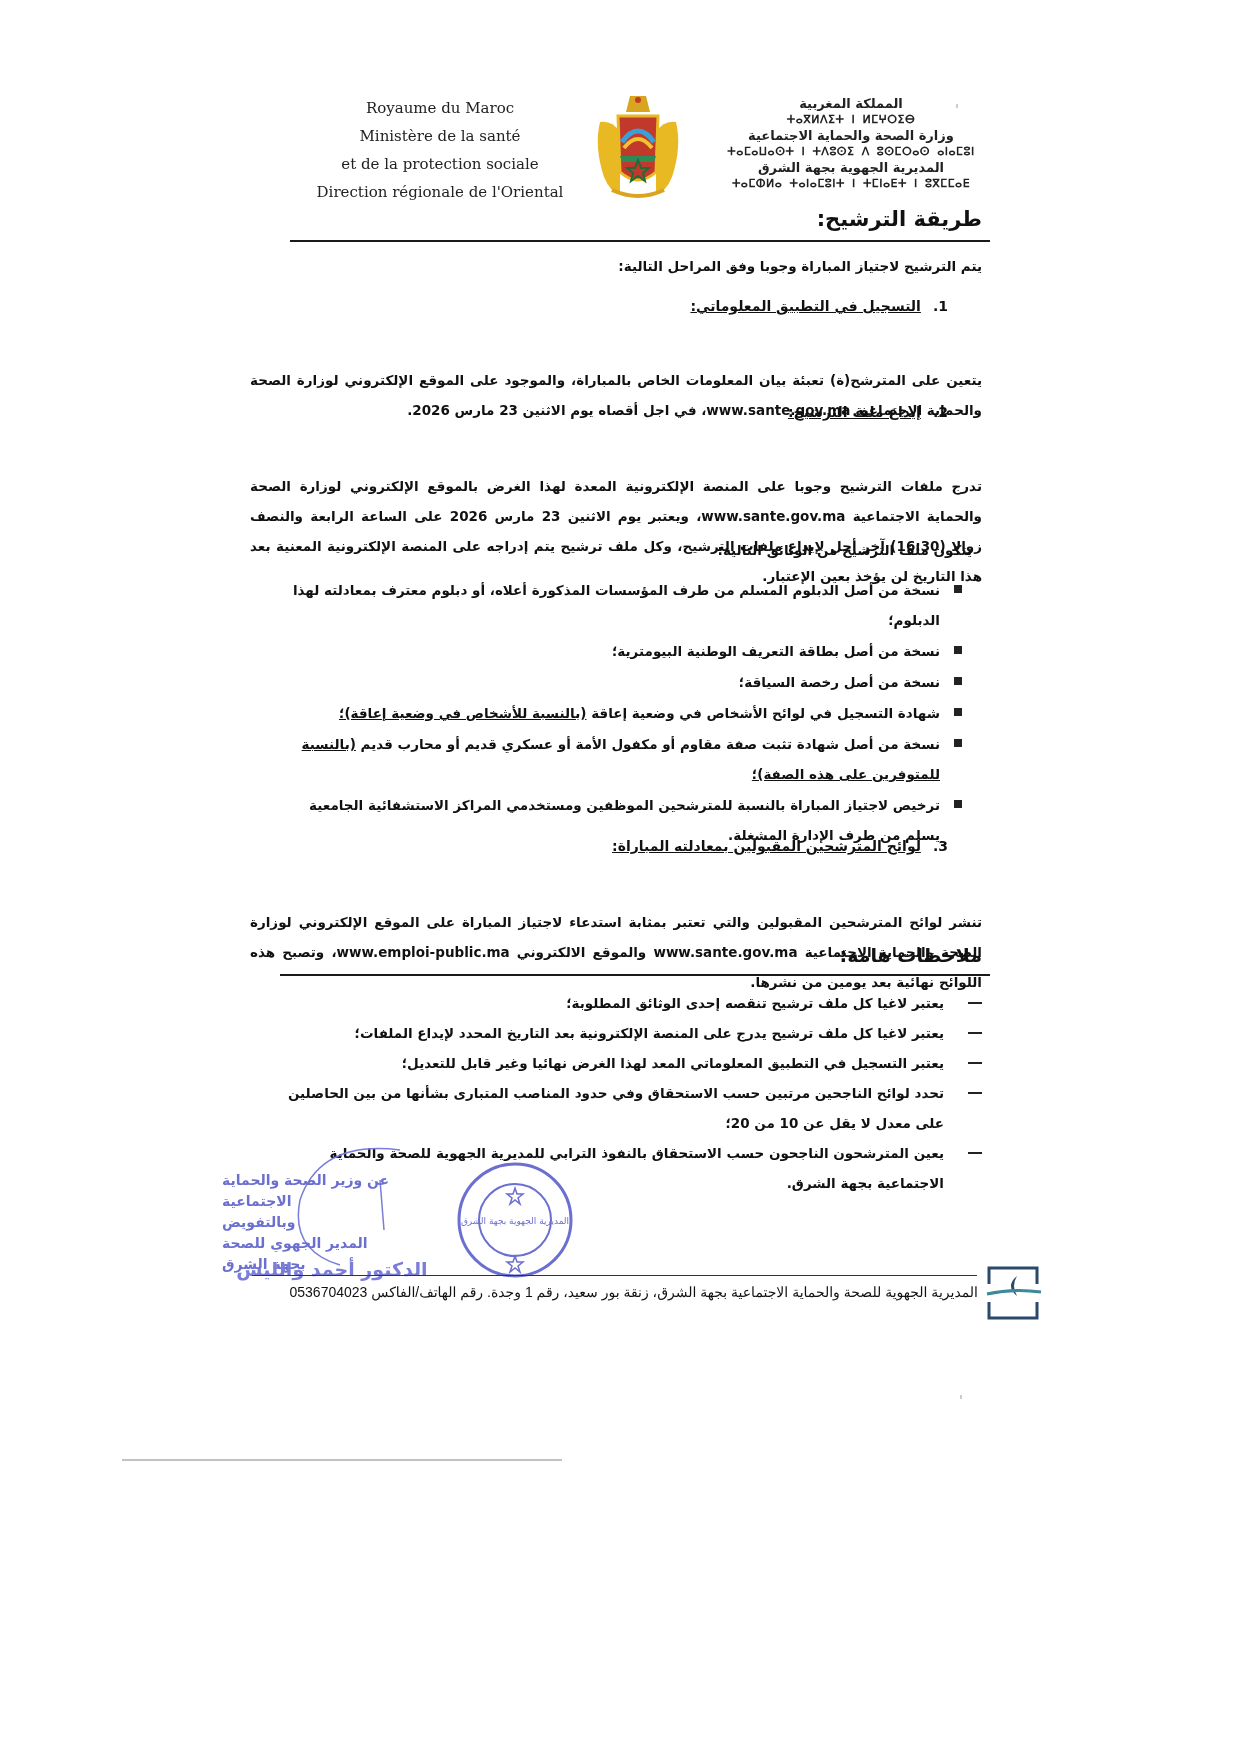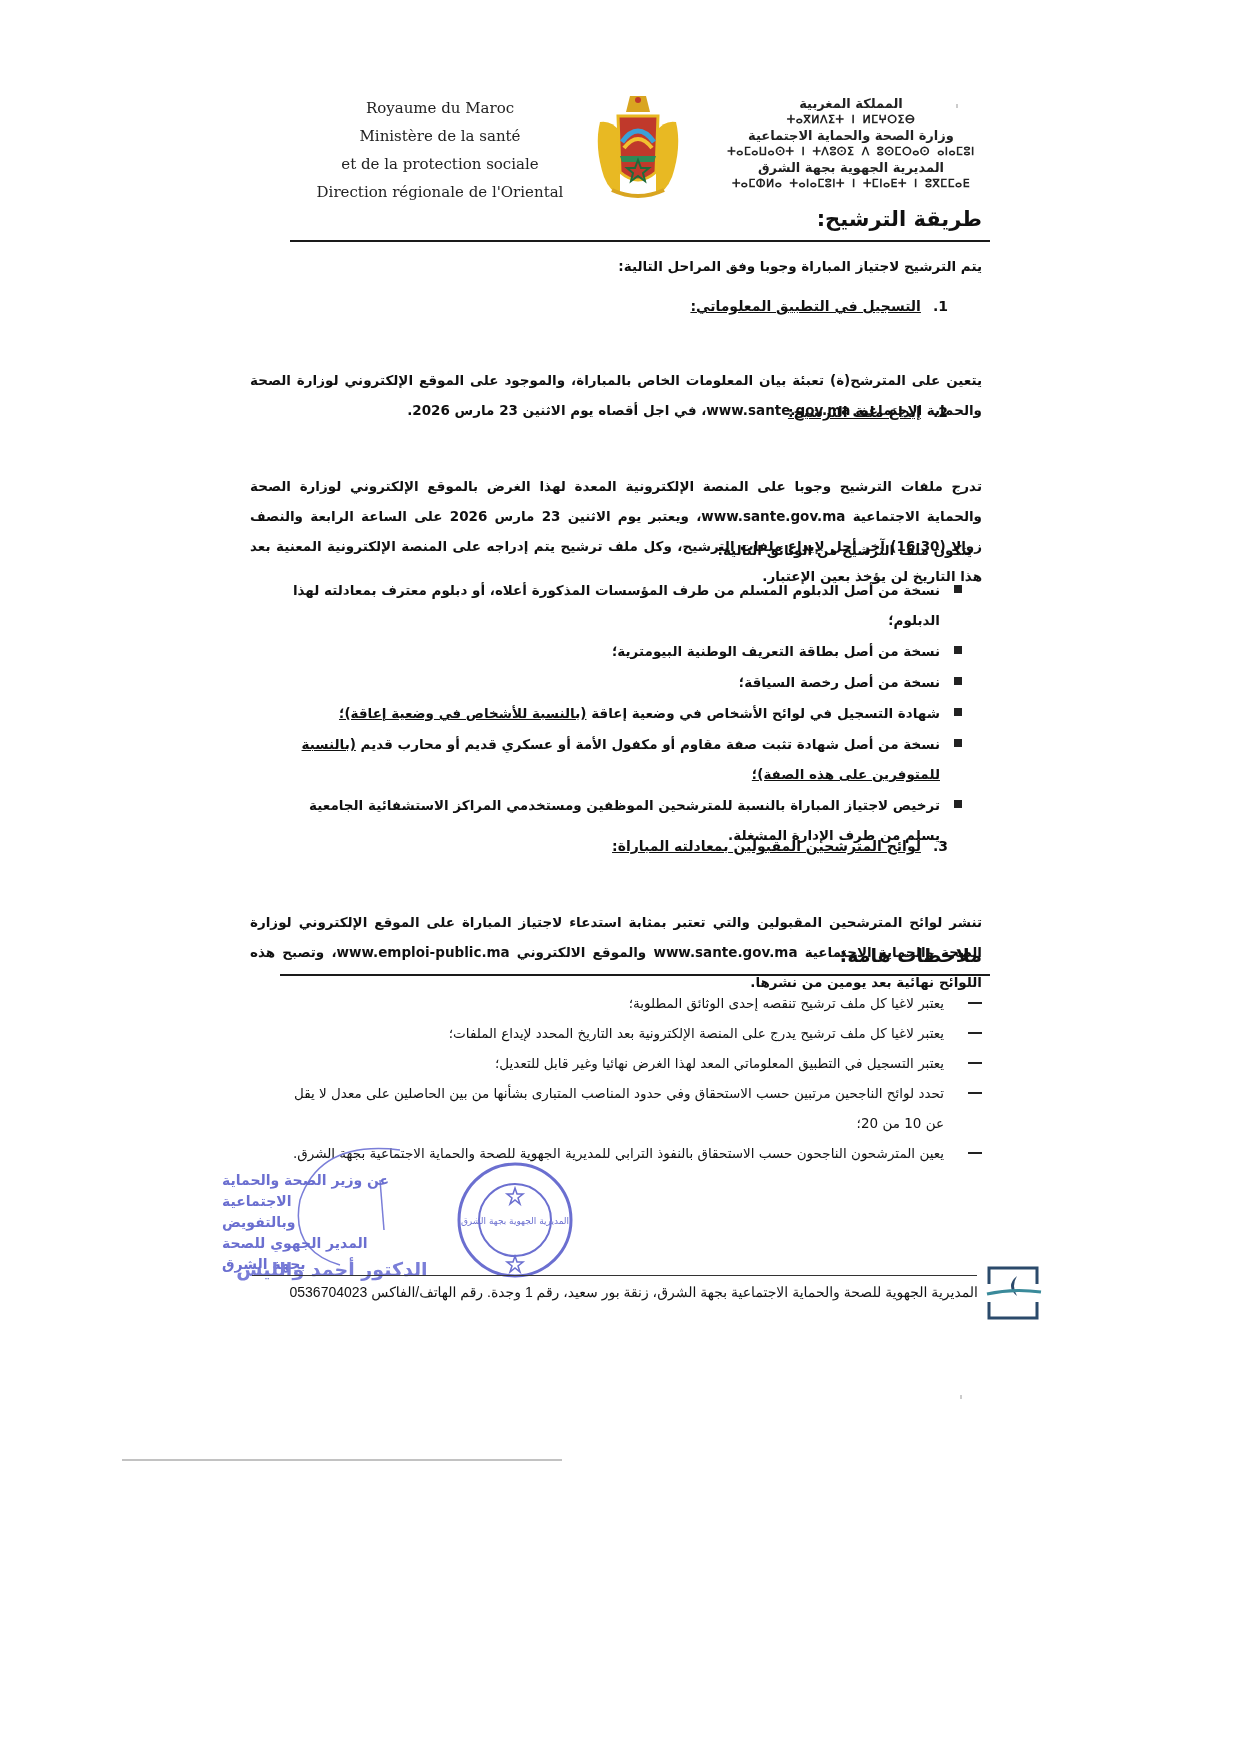--- a/index.html
+++ b/index.html
@@ -25,21 +25,21 @@
   .u { text-decoration:underline; }
   .para { line-height:30px; text-align:justify; text-align-last:right;margin-top:35px; }
   .sec { font-weight:bold; font-size:14px; }
   .sec .num { margin-left:12px; }
 
   .list { position:absolute; right:278px; direction:rtl; width:690px; margin:0; padding:0; list-style:none; font-size:13.5px; }
   .list li { position:relative; padding-right:22px; line-height:30px; margin-bottom:1px; }
   .list li .sq { position:absolute; right:0; top:10px; width:8px; height:8px; background:#222; }
 
   .notes { position:absolute; right:258px; direction:rtl; width:732px; margin:0; padding:0; list-style:none; font-size:13.5px; }
-  .notes li { position:relative; padding-right:38px; line-height:30px; font-weight:normal;margin-left:37px; }
+  .notes li { position:relative; padding-right:38px; line-height:30px; font-weight:bold;margin-left:37px; }
   .notes li .dash { position:absolute; right:0; top:14px; width:14px; height:2px; background:#222; }
 
   .h2 { position:absolute; right:258px; top:944px; direction:rtl; font-size:19px; font-weight:bold; }
 
   
   .sig-text { position:absolute; left:222px; top:1170px; width:210px; direction:rtl; text-align:left;
               color:#6b6fd0; font-weight:bold; font-size:14px; line-height:21px; }
   .sig-name { position:absolute; left:222px; top:1258px; width:220px; direction:rtl; text-align:center;
               color:#7a7ed8; font-weight:bold; font-size:19px; }
   .stamp { position:absolute; left:455px; top:1160px; width:120px; height:120px; }

